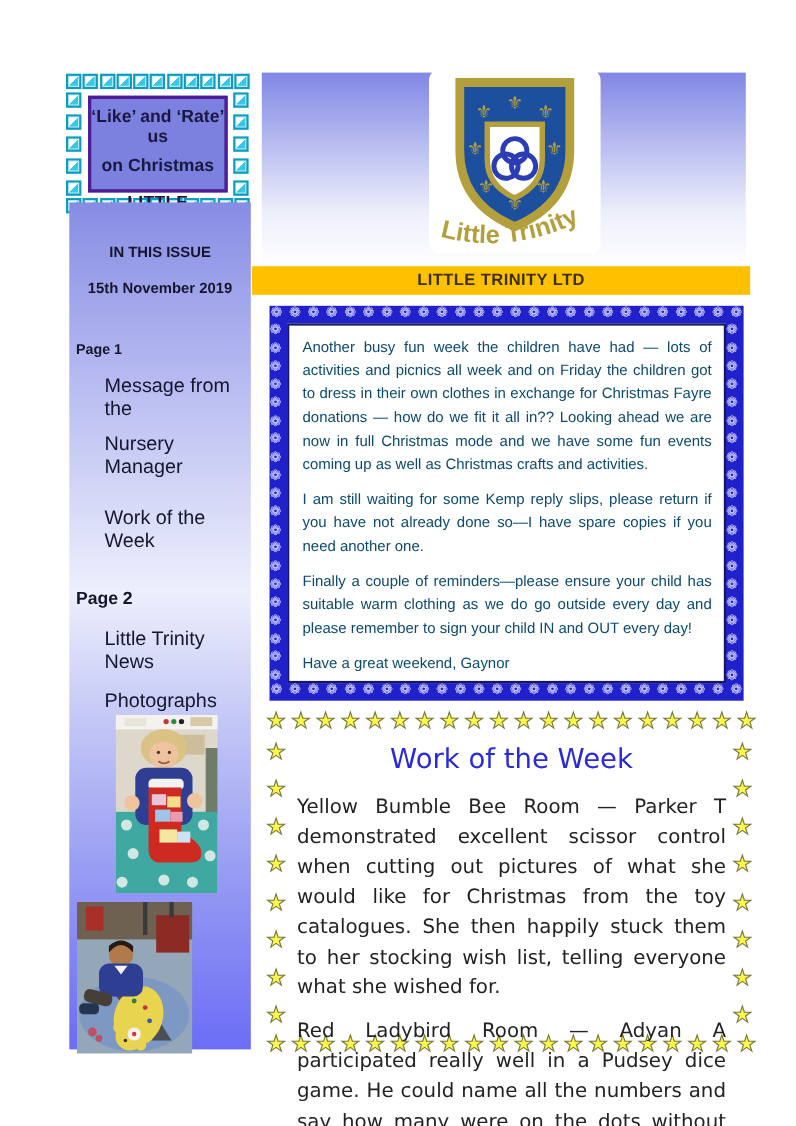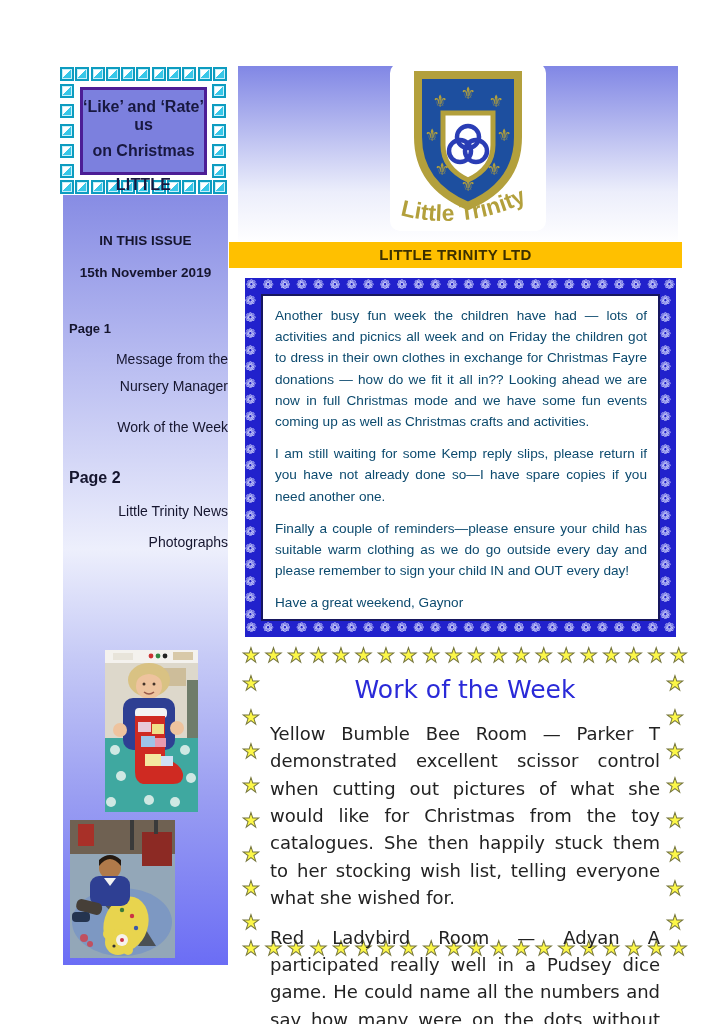--- a/index.html
+++ b/index.html
@@ -26,30 +26,30 @@
     position:absolute; left:20px; top:20px; right:20px; bottom:20px;
     background:#7c80de; border:3px solid #4c1d95;
     color:#181840; text-align:center; font-size:16px; font-weight:600;
   }
   .fb-inner .l1 { margin-top:8px; }
   .fb-inner .l2 { margin-top:8px; }
   .fb-inner .l3 { margin-top:16px; letter-spacing:0.2px; }
 
   
   .sidebar {
-    position:absolute; left:63px; top:195px; width:165px; height:770px;
+    position:absolute; left:63px; top:184px; width:165px; height:770px;
     background:linear-gradient(180deg, #878ce4 0%, #b9bdf1 22%, #edeffc 46%,
                #c6caf6 60%, #9a9ef2 78%, #6b6df5 100%);
     color:#15152e;
   }
   .sb-head { margin:38px 6px 0; text-align:center; font-weight:bold; font-size:13.5px; }
   .sb-date { margin:17px 6px 0; text-align:center; font-weight:bold; font-size:13.5px; }
   .sb-page1 { margin:41px 0 0 6px; font-weight:bold; font-size:13px; }
   .sb-page2 { margin:34px 0 16px 6px; font-weight:bold; font-size:16px; }
-  .sb-item { margin:15px 0 0 48px; font-size:14px;text-align:right; }
+  .sb-item { margin:15px 0 0 32px; font-size:18px; }
   .sb-item.tight { margin-top:11px; }
   .sb-item.gap   { margin-top:25px; }
 
   
   .photo { position:absolute; overflow:hidden; }
   .photo1 { left:105px; top:650px; width:93px; height:162px; }
   .photo2 { left:70px; top:820px; width:105px; height:138px; }
 
   
   .hero {

